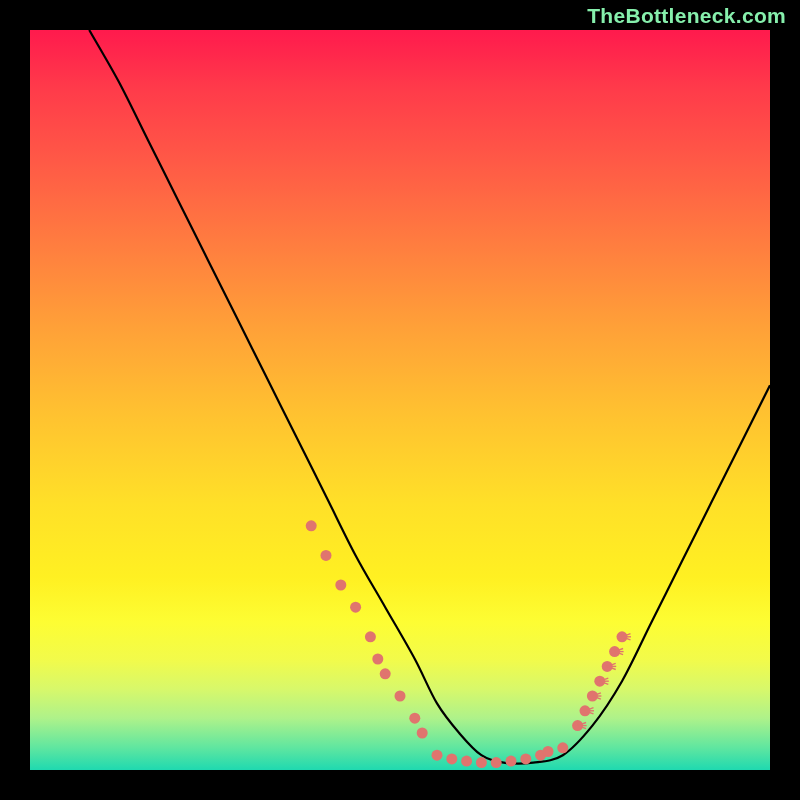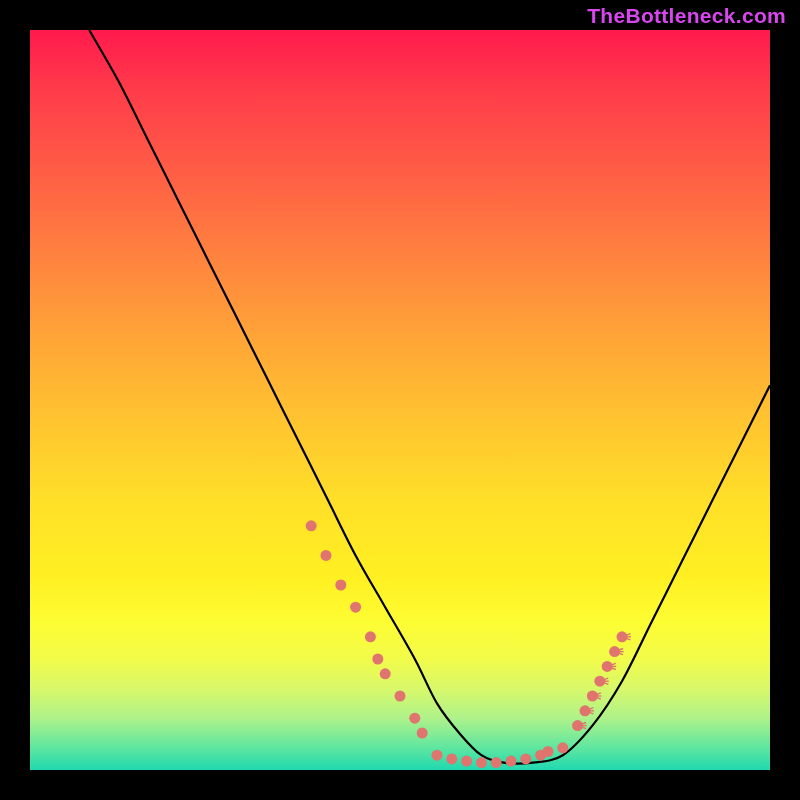--- a/index.html
+++ b/index.html
@@ -38,21 +38,21 @@
       #f2fb4a 85%,
       #d8f86a 89%,
       #aef28a 93%,
       #5fe6a0 97%,
       #1fd9b0 100%);
   }
   .watermark {
     position: absolute;
     top: 4px;
     right: 14px;
-    color: #d946ef;
+    color: #86efac;
     font-size: 21px;
     font-weight: bold;
     letter-spacing: 0.3px;
   }
   svg.curve {
     position: absolute;
     left: 0;
     top: 0;
     width: 740px;
     height: 740px;

